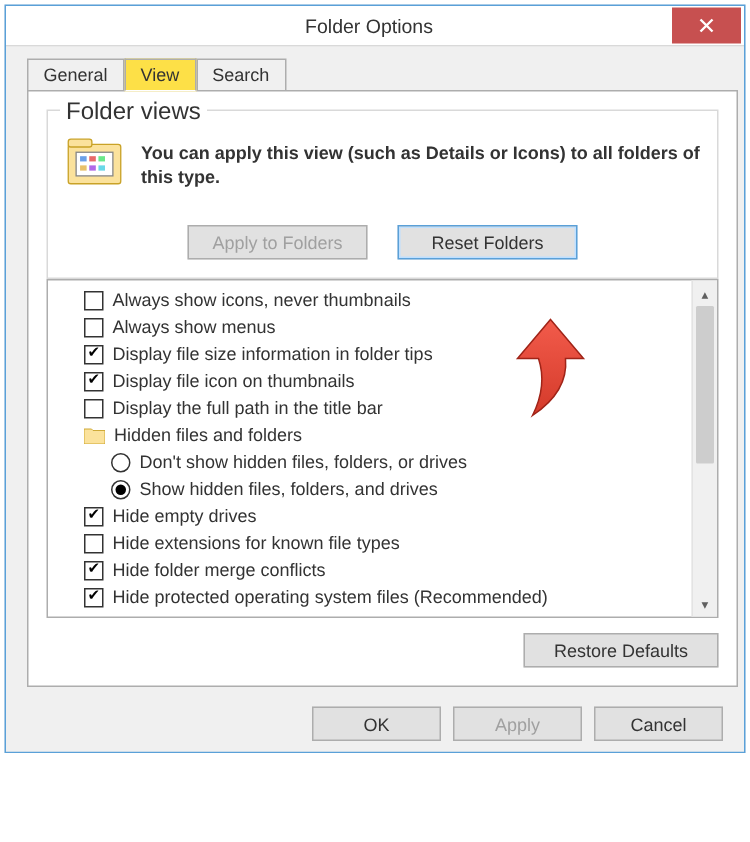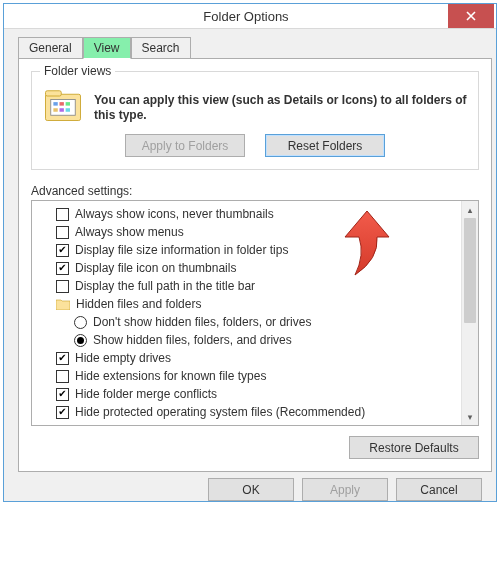--- a/index.html
+++ b/index.html
@@ -5,28 +5,28 @@
   * { box-sizing: border-box; margin: 0; padding: 0; font-family: "Segoe UI", Tahoma, sans-serif; }
   body { background: #fff; width: 500px; height: 561px; overflow: hidden; }
   .dialog { width: 494px; height: 499px; margin: 3px; border: 1px solid #5aa0d8; background: #f0f0f0; display: flex; flex-direction: column; }
   .titlebar { height: 30px; background: #fff; display: flex; align-items: center; justify-content: space-between; border-bottom: 1px solid #d9d9d9; }
   .title { flex: 1; text-align: center; font-size: 13px; color: #333; padding-left: 40px; }
   .close { width: 46px; height: 24px; background: #c75050; color: #fff; display: flex; align-items: center; justify-content: center; font-size: 12px; margin-right: 2px; margin-top: 0; cursor: pointer; }
   .close svg { width: 10px; height: 10px; }
   .body { flex: 1; padding: 8px 4px 6px 14px; display: flex; flex-direction: column; }
   .tabs { display: flex; gap: 0; margin-bottom: -1px; }
   .tab { border: 1px solid #adadad; background: #f0f0f0; padding: 3px 10px; font-size: 12px; color: #333; position: relative; cursor: pointer; }
-  .tab.active { background: #86efac; border-bottom: 1px solid #fff; z-index: 2; }
+  .tab.active { background: #fde047; border-bottom: 1px solid #fff; z-index: 2; }
   .tabpanel { background: #fff; border: 1px solid #adadad; flex: 1; padding: 8px 12px 12px 12px; display: flex; flex-direction: column; }
   .groupbox { border: 1px solid #d9d9d9; padding: 10px 10px 12px 10px; margin-top: 4px; position: relative; }
-  .groupbox-label { position: absolute; top: -8px; left: 8px; background: #fff; padding: 0 4px; font-size: 12px; color: #333; }
+  .groupbox-label { position: absolute; top: -8px; left: 8px; background: #fff; padding: 0 4px; font-size: 16px; color: #333; }
   .fv-row { display: flex; gap: 10px; align-items: flex-end; font-weight: bold; }
   .fv-icon { width: 42px; height: 42px; flex-shrink: 0; }
   .fv-text { font-size: 12px; color: #333; line-height: 1.3; }
-  .fv-buttons { display: flex; gap: 20px; justify-content: center; margin-top: 10px; }
+  .fv-buttons { display: flex; gap: 20px; justify-content: center; margin-top: 24px; }
   .btn { min-width: 120px; height: 23px; background: #e1e1e1; border: 1px solid #adadad; font-size: 12px; color: #333; cursor: pointer; display: inline-flex; align-items: center; justify-content: center; }
   .btn.disabled { color: #a0a0a0; cursor: default; }
   .btn.highlight { border: 1px solid #5aa0d8; box-shadow: 0 0 0 1px #bfe0ff inset; }
   .adv-label { font-size: 12px; color: #333; margin-top: 14px; margin-bottom: 2px; }
   .tree-wrap { border: 1px solid #adadad; background: #fff; flex: 1; display: flex; min-height: 0; }
   .tree { flex: 1; padding: 4px 6px; font-size: 12px; color: #333; overflow: hidden; }
   .tree-row { display: flex; align-items: center; gap: 6px; height: 18px; }
   .indent1 { padding-left: 18px; }
   .indent2 { padding-left: 36px; }
   .folder-ico { width: 14px; height: 12px; }
@@ -79,21 +79,20 @@
             <rect x="27" y="30" width="5" height="4" fill="#6ad8e8"></rect>
           </svg>
           <div class="fv-text">You can apply this view (such as Details or Icons) to all folders of this type.</div>
         </div>
         <div class="fv-buttons">
           <span class="btn disabled">Apply to Folders</span>
           <span class="btn highlight">Reset Folders</span>
         </div>
       </div>
 
-      <div class="adv-label">Advanced settings:</div>
 
       <div class="tree-wrap">
         <div class="tree">
 
           <div class="tree-row indent1">
               <span class="chk"></span>
               <span>Always show icons, never thumbnails</span>
             </div>
           <div class="tree-row indent1">
               <span class="chk"></span>

